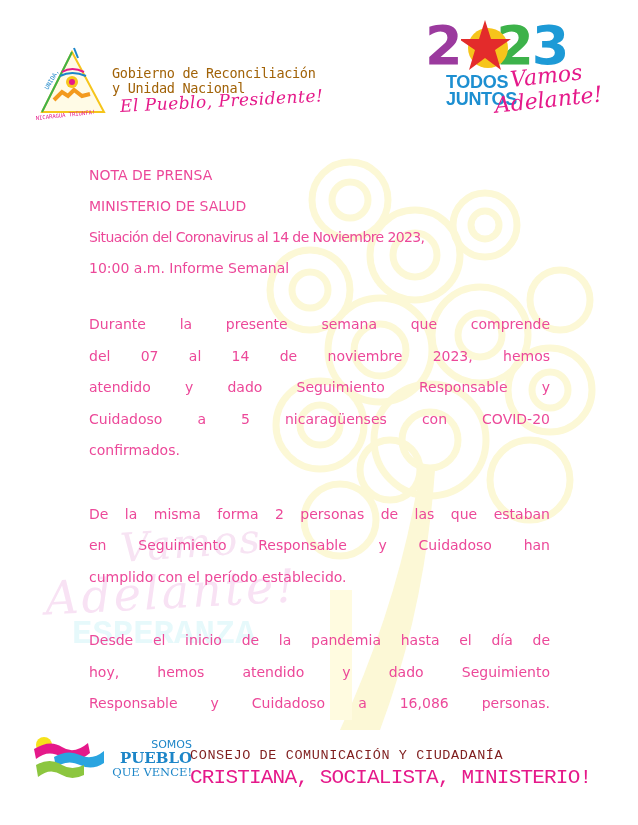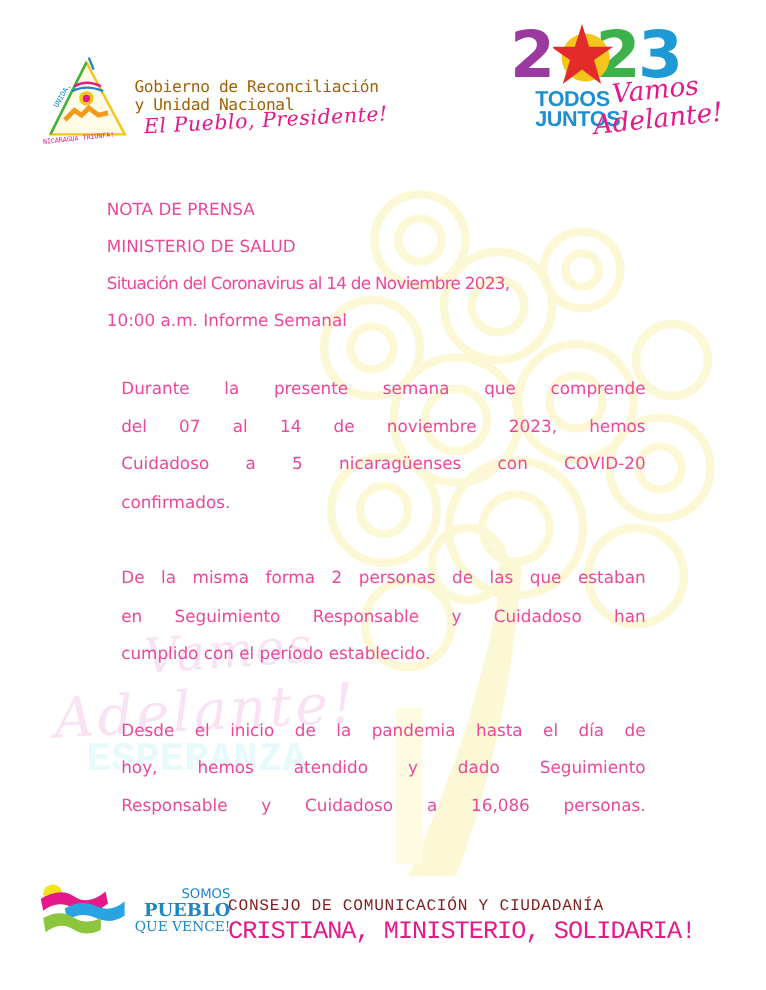--- a/index.html
+++ b/index.html
@@ -186,21 +186,21 @@
       line-height: 31px;
       white-space: nowrap;
     }
     .doc .hline.tight {
       letter-spacing: -0.6px;
     }
     .doc .para {
       text-align: justify;
       text-align-last: left;
       line-height: 31.5px;
-      margin: 12px;
+      margin: 0;
     }
     .doc .para.p1 { margin-top: 25px; }
     .doc .para.p2 { margin-top: 32px; }
     .doc .para.p3 { margin-top: 32px; text-align-last: justify; }
     .doc .para .jl {
       display: block;
       text-align: justify;
       text-align-last: justify;
     }
     .doc .para .ll {
@@ -336,20 +336,21 @@
 
   <div class="doc">
     <span class="hline">NOTA DE PRENSA</span>
     <span class="hline">MINISTERIO DE SALUD</span>
     <span class="hline tight">Situación del Coronavirus al 14 de Noviembre 2023,</span>
     <span class="hline">10:00 a.m. Informe Semanal</span>
 
     <p class="para p1">
       <span class="jl">Durante la presente semana que comprende</span>
       <span class="jl">del 07 al 14 de noviembre 2023, hemos</span>
+      <span class="jl">atendido y dado Seguimiento Responsable y</span>
       <span class="jl">Cuidadoso a 5 nicaragüenses con COVID-20</span>
       <span class="ll">confirmados.</span>
     </p>
 
     <p class="para p2">
       <span class="jl">De la misma forma 2 personas de las que estaban</span>
       <span class="jl">en Seguimiento Responsable y Cuidadoso han</span>
       <span class="ll">cumplido con el período establecido.</span>
     </p>
 
@@ -368,15 +369,15 @@
       <path d="M4 30 Q 18 22 30 30 Q 40 36 52 30 L 52 40 Q 40 46 30 40 Q 18 32 6 42 Z" fill="#8cc63f"></path>
     </svg>
     <div class="somos-text">
       <span class="s1">SOMOS</span>
       <span class="s2">PUEBLO</span>
       <span class="s3">QUE VENCE!</span>
     </div>
   </div>
 
   <div class="consejo">CONSEJO DE COMUNICACIÓN Y CIUDADANÍA</div>
-  <div class="cristiana">CRISTIANA, MINISTERIO, SOLIDARIA!</div>
+  <div class="cristiana">CRISTIANA, SOCIALISTA, MINISTERIO!</div>
 
 </div>
 
 </body></html>

